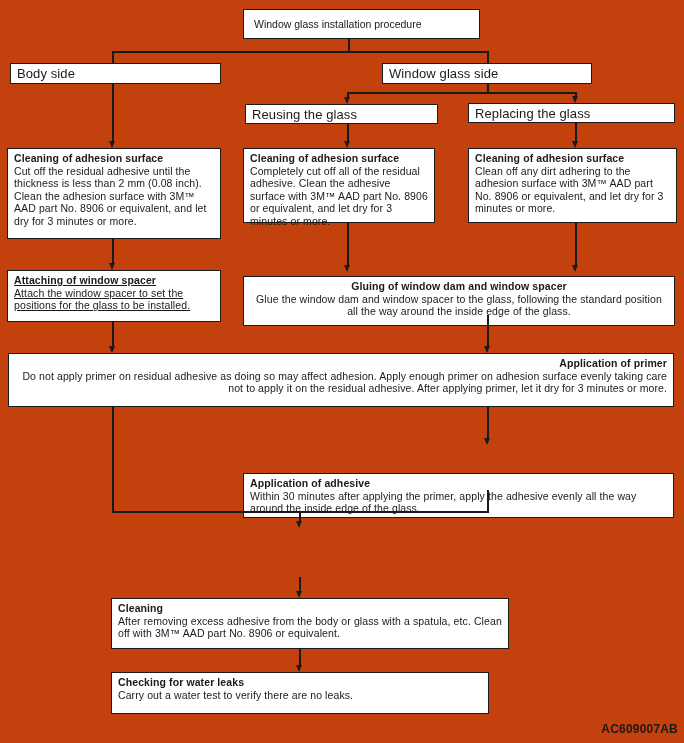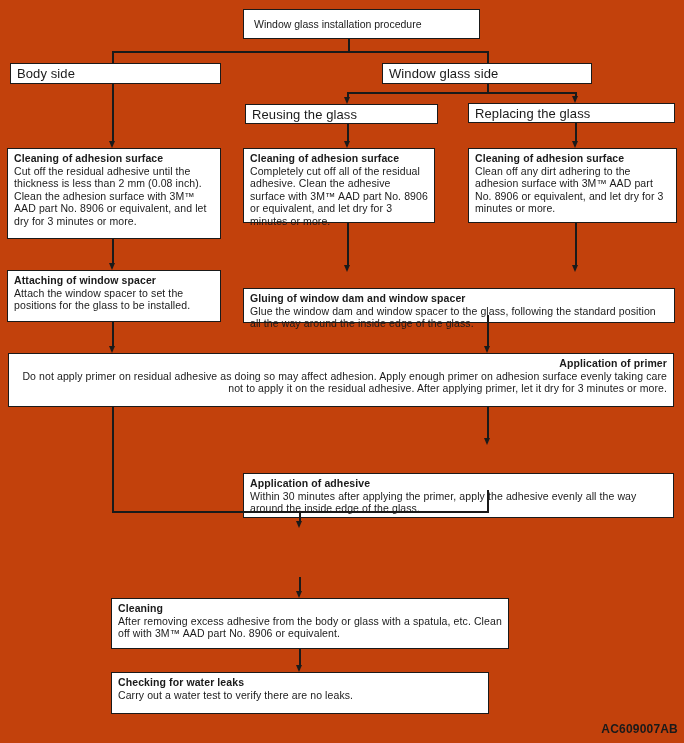--- a/index.html
+++ b/index.html
@@ -98,26 +98,26 @@
   <div class="box process" style="left:243px; top:148px; width:192px; height:75px;">
     <div class="hd">Cleaning of adhesion surface</div>
     <div class="tx">Completely cut off all of the residual adhesive. Clean the adhesive surface with 3M™ AAD part No. 8906 or equivalent, and let dry for 3 minutes or more.</div>
   </div>
 
   <div class="box process" style="left:468px; top:148px; width:209px; height:75px;">
     <div class="hd">Cleaning of adhesion surface</div>
     <div class="tx">Clean off any dirt adhering to the adhesion surface with 3M™ AAD part No. 8906 or equivalent, and let dry for 3 minutes or more.</div>
   </div>
 
-  <div class="box process" style="left:7px; top:270px; width:214px; height:52px;">
+  <div class="box process" style="left:7px; top:270px; width:214px; height:52px;text-decoration:underline;">
     <div class="hd">Attaching of window spacer</div>
     <div class="tx">Attach the window spacer to set the positions for the glass to be installed.</div>
   </div>
 
-  <div class="box process" style="left:243px; top:288px; width:432px; height:35px;">
+  <div class="box process" style="left:243px; top:276px; width:432px; height:50px;text-align:center;">
     <div class="hd">Gluing of window dam and window spacer</div>
     <div class="tx">Glue the window dam and window spacer to the glass, following the standard position all the way around the inside edge of the glass.</div>
   </div>
 
   <div class="box process" style="left:8px; top:353px; width:666px; height:54px;text-align:right;">
     <div class="hd">Application of primer</div>
     <div class="tx">Do not apply primer on residual adhesive as doing so may affect adhesion. Apply enough primer on adhesion surface evenly taking care not to apply it on the residual adhesive. After applying primer, let it dry for 3 minutes or more.</div>
   </div>
 
   <div class="box process" style="left:243px; top:445px; width:431px; height:45px;margin-top:28px;">

